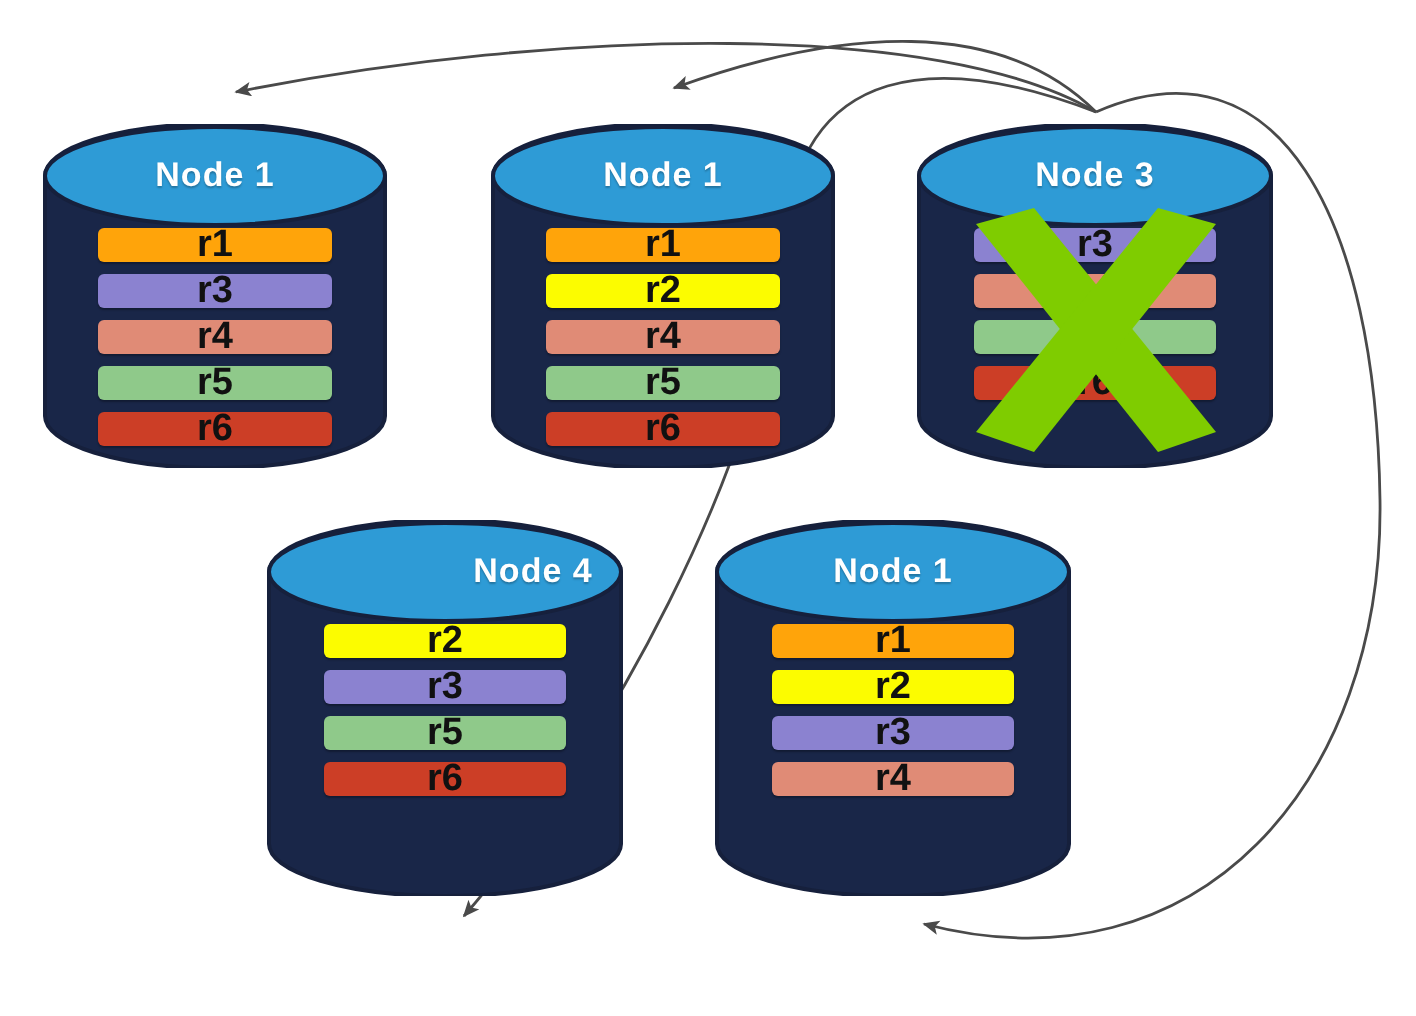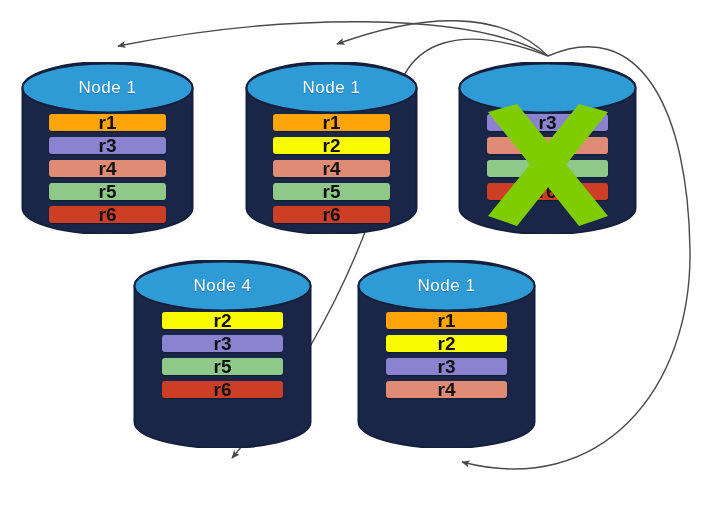--- a/index.html
+++ b/index.html
@@ -32,21 +32,21 @@
     position: absolute;
     left: 0;
     top: 0;
   }
   .node-title {
     position: absolute;
     left: 0;
     width: 100%;
     text-align: center;
     color: #ffffff;
-    font-weight: normal;
+    font-weight: bold;
     font-size: 17px;
     letter-spacing: 0.5px;
     text-shadow: 0 1px 1px rgba(0,0,0,0.25);
     pointer-events: none;
   }
   .records {
     position: absolute;
     left: 0;
     width: 100%;
     box-sizing: border-box;
@@ -115,37 +115,38 @@
           <div class="record" style="background: rgb(224, 139, 118);">r4</div>
           <div class="record" style="background: rgb(143, 201, 138);">r5</div>
           <div class="record" style="background: rgb(204, 62, 38);">r6</div>
         </div>
       </div>
       <div class="node" style="left: 458px; top: 62px; width: 179px; height: 172px;">
         <svg class="node-svg" width="179" height="172" viewBox="0 0 179 172">
           <path d="M 1.5,26 L 1.5,146 A 88,26 0 0 0 177.5,146 L 177.5,26 A 88,26 0 0 0 1.5,26 Z" fill="#192648" stroke="#16203c" stroke-width="2"></path>
           <ellipse cx="89.5" cy="26" rx="88" ry="24.5" fill="#2E9BD6" stroke="#16203c" stroke-width="2"></ellipse>
         </svg>
+        <div class="node-title" style="top: 16px;">Node  3</div>
         <div class="records" style="top: 52px; padding-left: 29px; padding-right: 29px;">
           <div class="record" style="background: rgb(139, 130, 208);">r3</div>
           <div class="record" style="background: rgb(224, 139, 118);">r4</div>
           <div class="record" style="background: rgb(143, 201, 138);">r5</div>
           <div class="record" style="background: rgb(204, 62, 38);">r6</div>
         </div>
         <svg class="cross-overlay" width="130" height="125" viewBox="0 0 130 125" style="left: 24.5px; top: 42px;">
           <path d="M 5,8 L 34,0 L 125,112 L 96,122 Z" fill="#7FCC00"></path>
           <path d="M 96,0 L 125,8 L 34,122 L 5,112 Z" fill="#7FCC00"></path>
         </svg>
       </div>
       <div class="node" style="left: 133px; top: 260px; width: 179px; height: 188px;">
         <svg class="node-svg" width="179" height="188" viewBox="0 0 179 188">
           <path d="M 1.5,26 L 1.5,162 A 88,26 0 0 0 177.5,162 L 177.5,26 A 88,26 0 0 0 1.5,26 Z" fill="#192648" stroke="#16203c" stroke-width="2"></path>
           <ellipse cx="89.5" cy="26" rx="88" ry="24.5" fill="#2E9BD6" stroke="#16203c" stroke-width="2"></ellipse>
         </svg>
-        <div class="node-title" style="top: 16px;">Node  4</div>
+        <div class="node-title" style="top: 16px; padding-left: 44px;">Node  4</div>
         <div class="records" style="top: 52px; padding-left: 29px; padding-right: 29px;">
           <div class="record" style="background: rgb(252, 252, 0);">r2</div>
           <div class="record" style="background: rgb(139, 130, 208);">r3</div>
           <div class="record" style="background: rgb(143, 201, 138);">r5</div>
           <div class="record" style="background: rgb(204, 62, 38);">r6</div>
         </div>
       </div>
       <div class="node" style="left: 357px; top: 260px; width: 179px; height: 188px;">
         <svg class="node-svg" width="179" height="188" viewBox="0 0 179 188">
           <path d="M 1.5,26 L 1.5,162 A 88,26 0 0 0 177.5,162 L 177.5,26 A 88,26 0 0 0 1.5,26 Z" fill="#192648" stroke="#16203c" stroke-width="2"></path>

